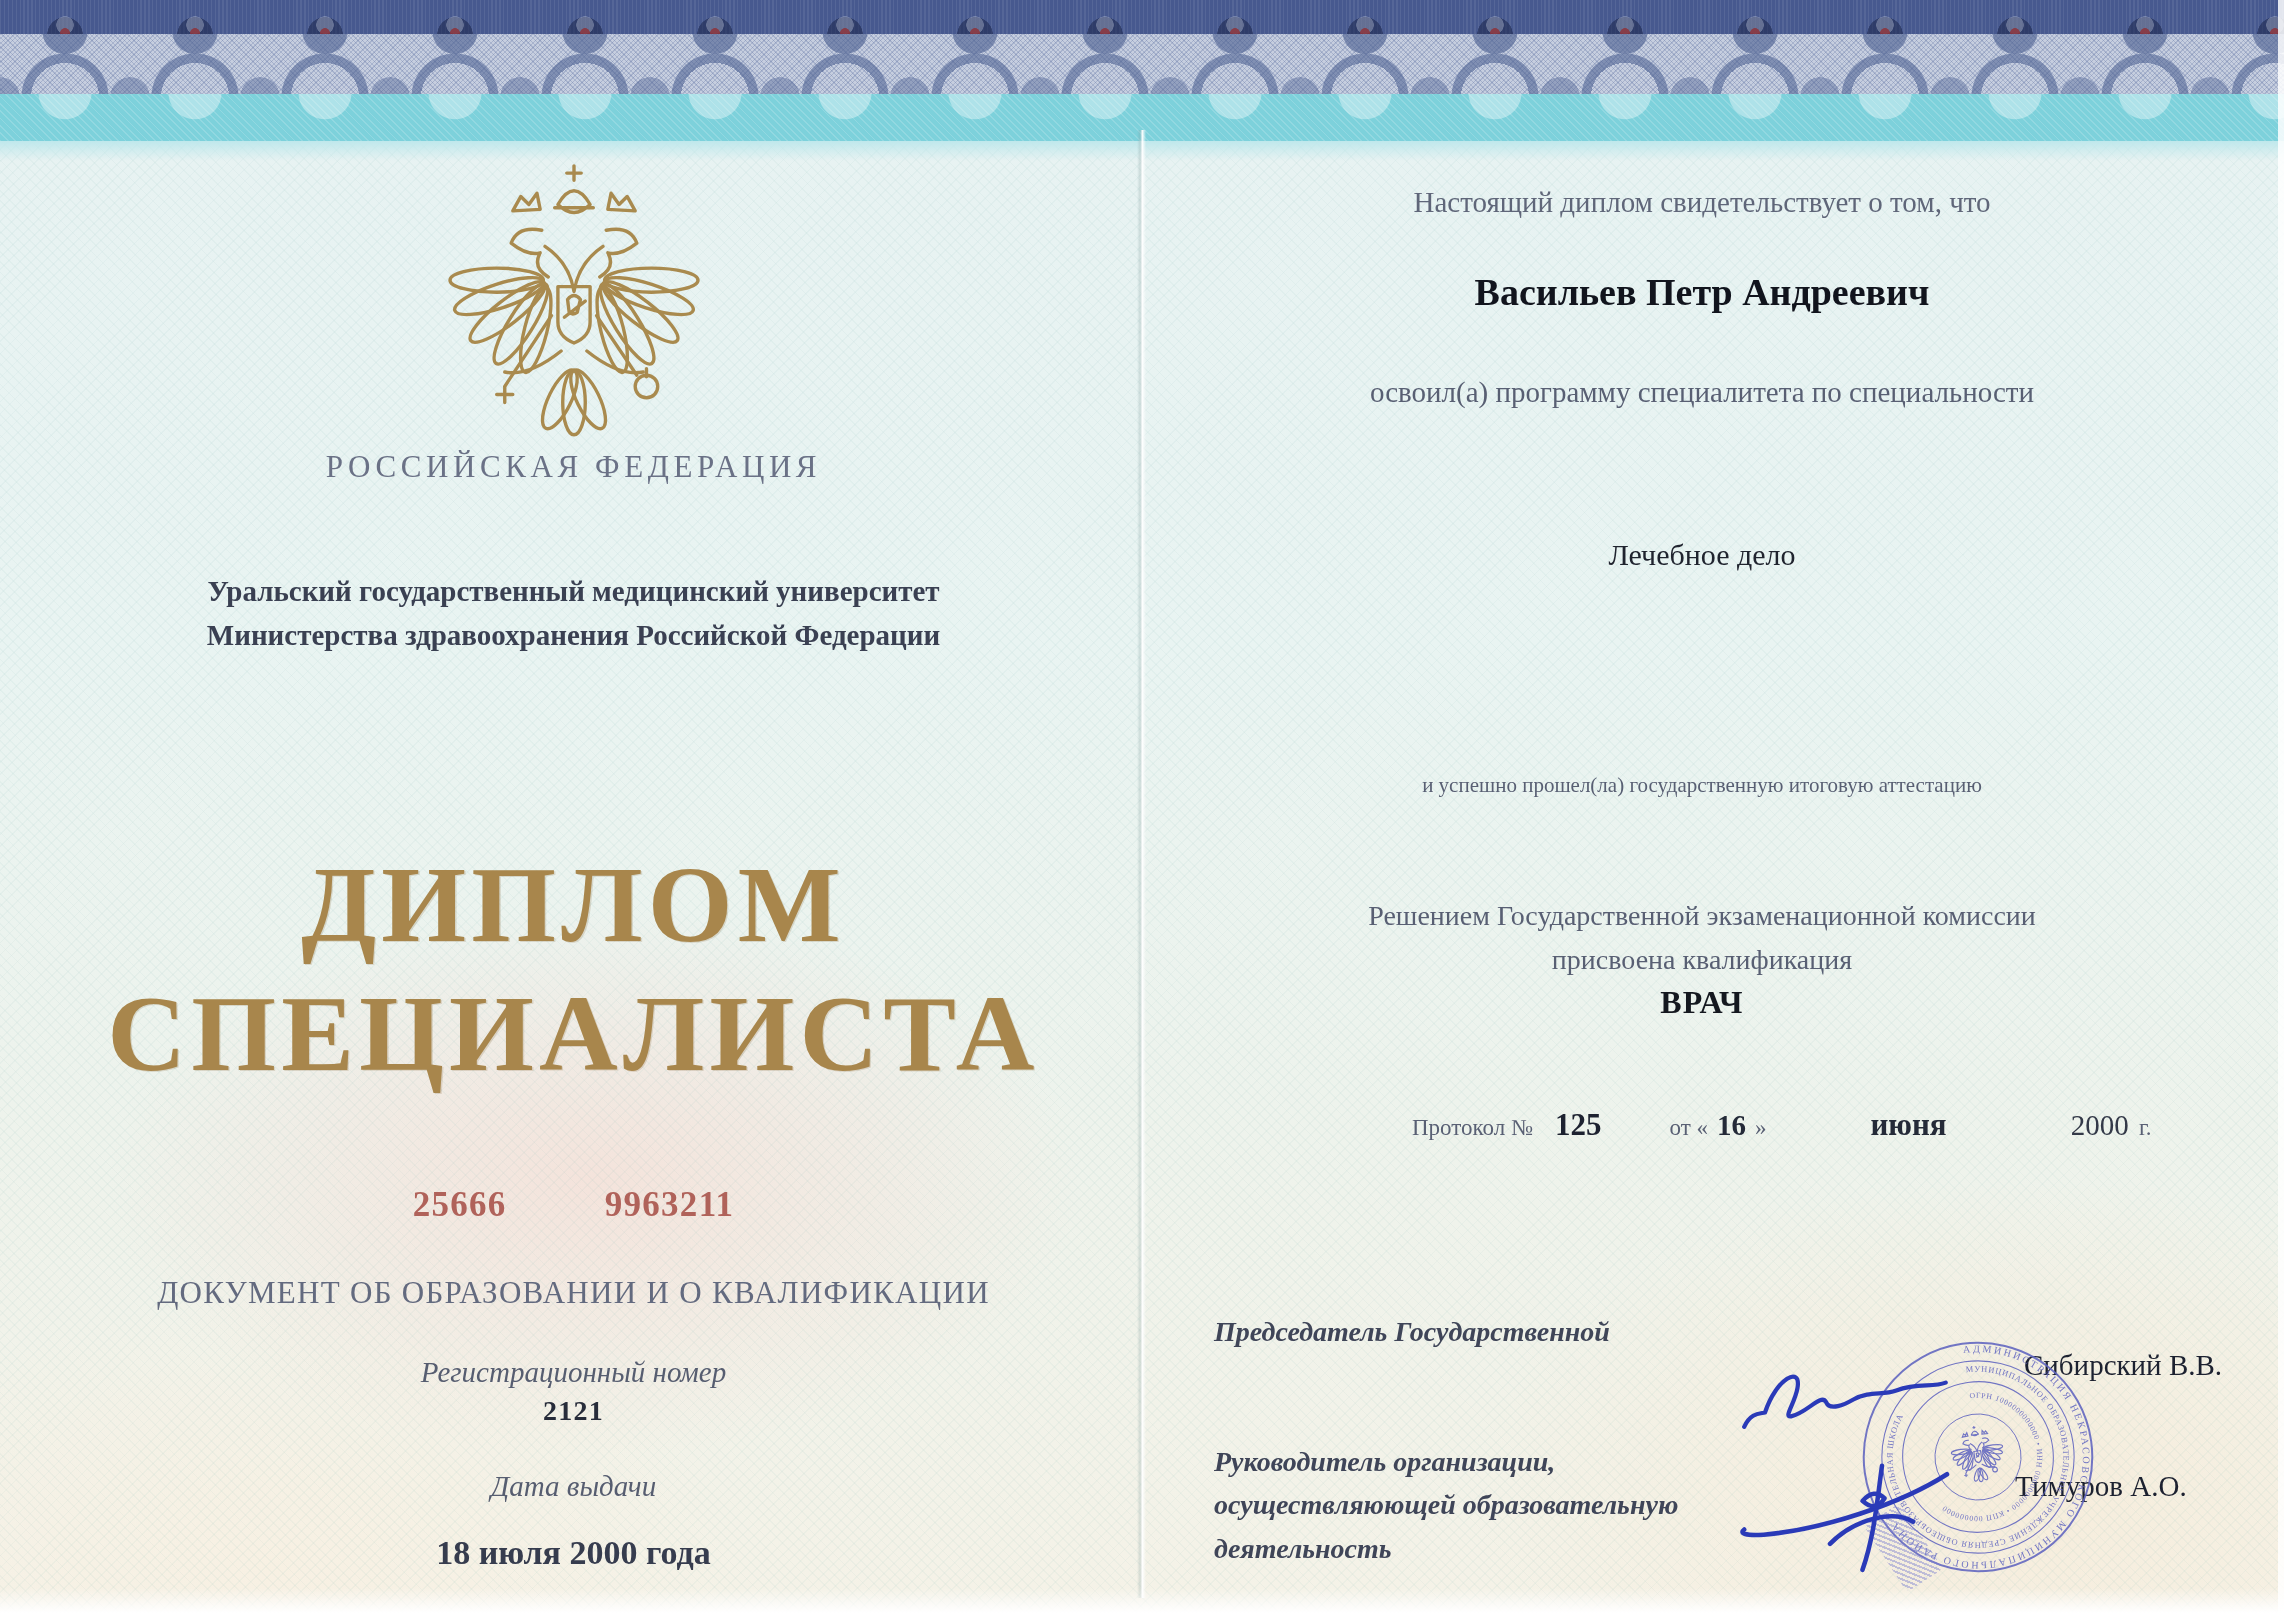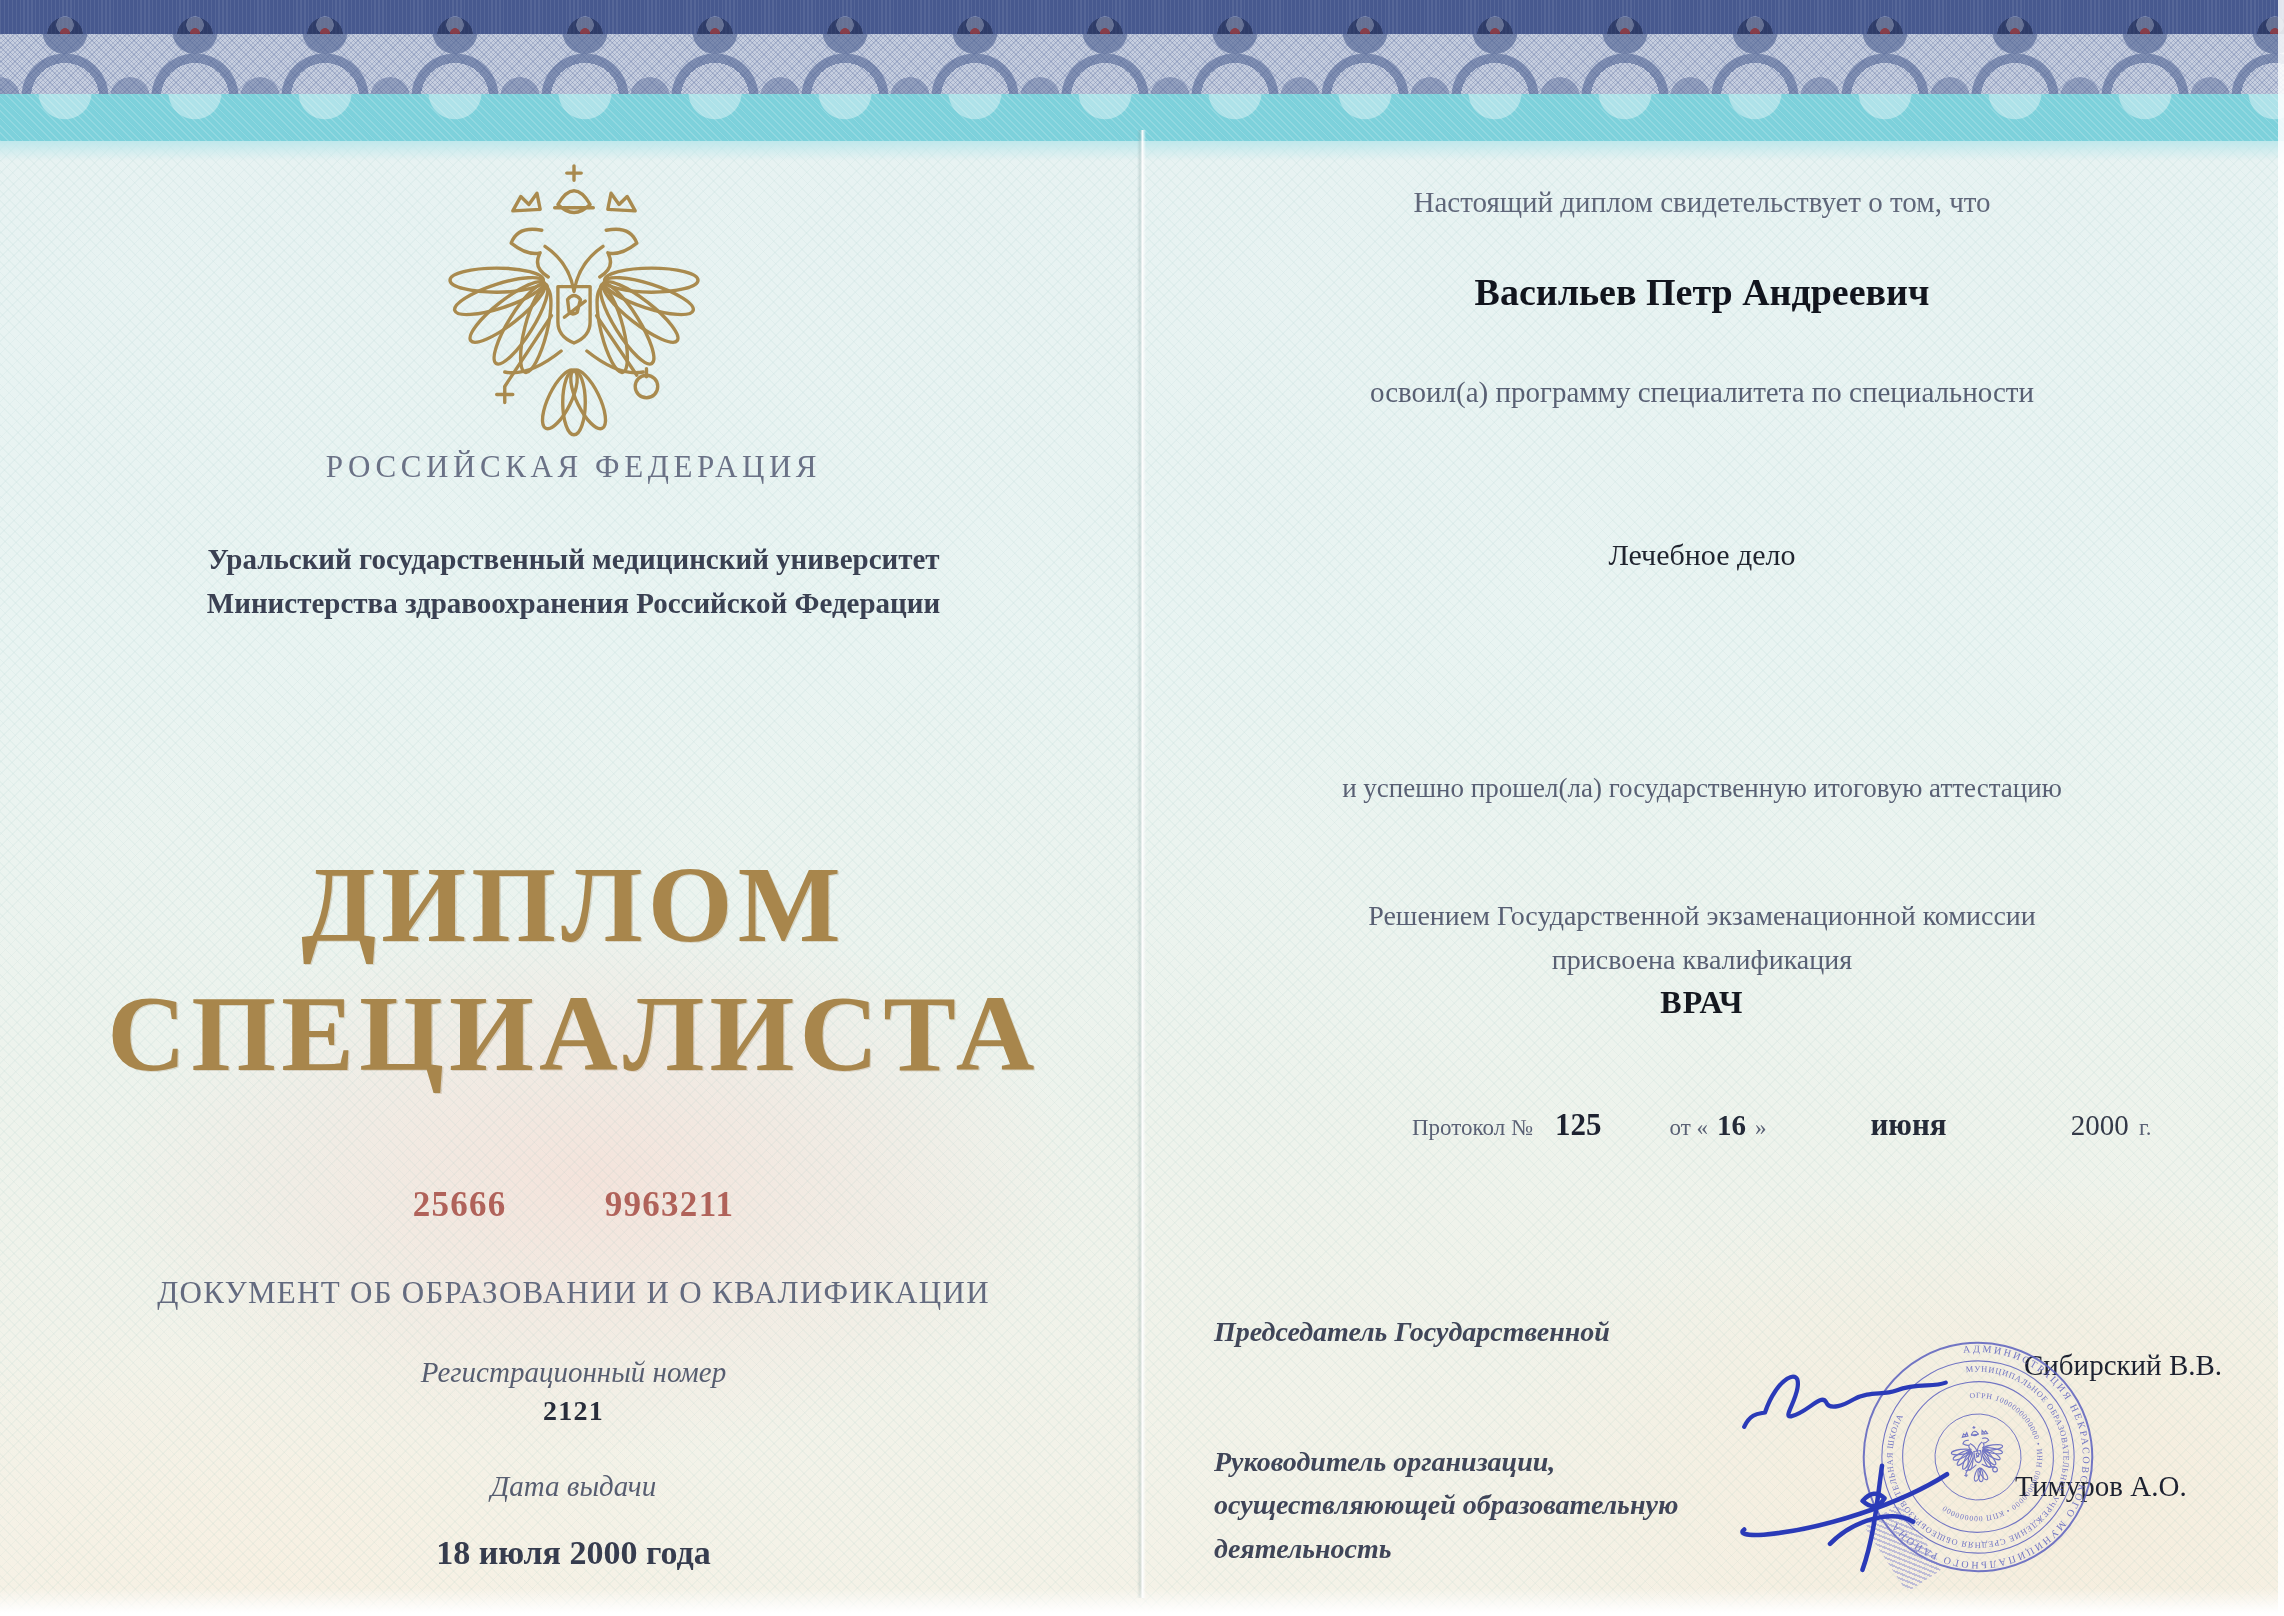--- a/index.html
+++ b/index.html
@@ -55,36 +55,36 @@
   .edge-right{position:absolute;right:0;top:0;width:6.5px;height:100%;background:rgba(255,255,255,.85);}
 
   
   .page{position:absolute;top:0;height:100%;}
   .page-left{left:59px;width:1029px;}
   .page-right{left:1152px;width:1100px;}
   .line{position:absolute;left:0;width:100%;text-align:center;}
 
   .emblem{position:absolute;left:50%;transform:translateX(-50%);top:161px;color:#a98a4e;}
   .country{top:449px;font-size:31px;letter-spacing:4.6px;color:#6a7186;}
-  .university{top:538px;font-size:29px;font-weight:bold;color:#3a4052;line-height:1.5;}
+  .university{top:570px;font-size:29px;font-weight:bold;color:#3a4052;line-height:1.5;}
   .diploma-title{top:841px;font-size:109px;font-weight:bold;color:#a8864c;
     letter-spacing:5.2px;line-height:1.18;text-shadow:1.3px 1.3px 0 rgba(120,90,40,.18);}
   .serials{top:1185px;font-size:35px;font-weight:bold;color:#b0625a;letter-spacing:1.3px;}
   .serials .gap{display:inline-block;width:98px;}
   .doc-caption{top:1275px;font-size:31px;color:#636a7f;letter-spacing:1.3px;}
   .reg-label{top:1356px;font-size:29px;font-style:italic;color:#565d70;}
   .reg-number{top:1395px;font-size:28px;font-weight:bold;color:#272c3a;letter-spacing:1.3px;}
   .date-label{top:1470px;font-size:29px;font-style:italic;color:#565d70;}
   .date-value{top:1534px;font-size:34px;font-weight:bold;color:#363c4e;}
 
   .intro{top:186px;font-size:29px;color:#5f6679;}
   .holder{top:270px;font-size:38px;font-weight:bold;color:#11141d;}
   .program{top:376px;font-size:29px;color:#585f73;}
   .specialty{top:538px;font-size:30px;color:#20242f;}
-  .attestation{top:773px;font-size:27px;color:#585f73;}
+  .attestation{top:773px;font-size:21px;color:#585f73;}
   .commission1{top:900px;font-size:28px;color:#585f73;}
   .commission2{top:944px;font-size:28px;color:#585f73;}
   .qualification{top:984px;font-size:32px;font-weight:bold;color:#14181f;letter-spacing:1.3px;}
   .protocol-row{position:absolute;top:1107px;left:260px;display:flex;align-items:baseline;white-space:nowrap;}
   .p-light{font-size:23px;color:#596074;}
   .p-bold{font-size:31px;font-weight:bold;color:#1d2230;}
   .p-num{font-size:29px;font-weight:bold;color:#242a38;text-align:center;}
   .signer-block{position:absolute;left:62px;text-align:left;font-size:28px;font-weight:bold;
     font-style:italic;color:#3f4558;line-height:1.55;}
   .signer-chair{top:1310px;}

